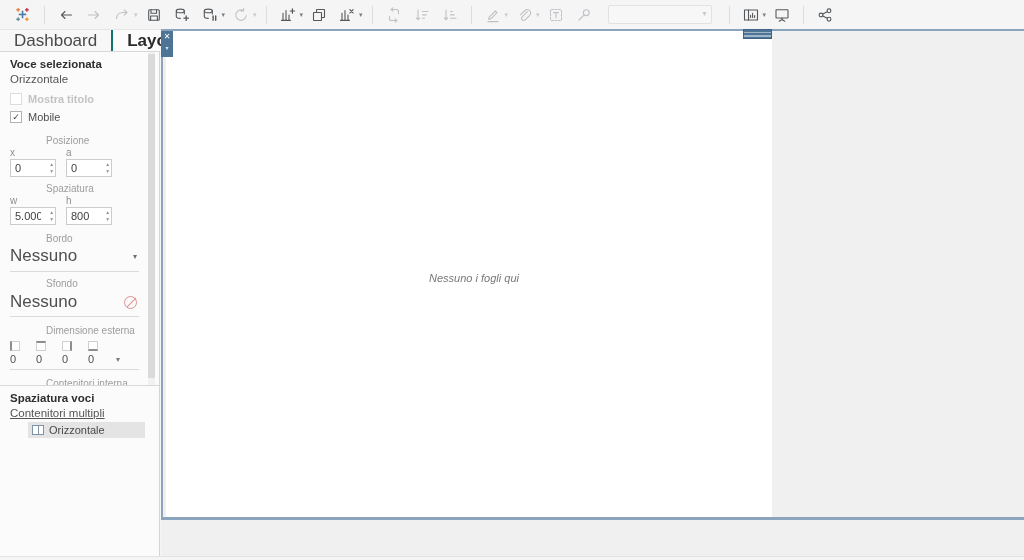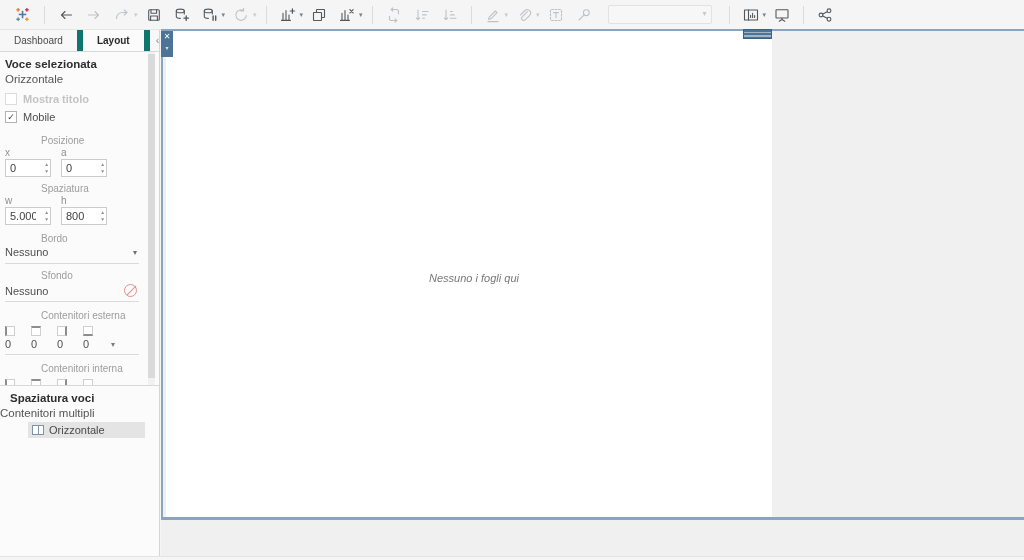--- a/index.html
+++ b/index.html
@@ -17,26 +17,26 @@
   .tb-caret { font-size:7px; color:#7c8084; margin:0 2px 0 -2px; align-self:center; flex:none; }
   .tb-caret.disabled { color:#c8cbcd; }
   .tb-combo { width:104px; height:19px; background:#f7f7f8; border:1px solid #e2e2e3; border-radius:2px;
               margin:0 10px; position:relative; flex:none; }
   .combo-caret { position:absolute; right:4px; top:3px; font-size:8px; color:#c9c9ca; }
 
   
   #sidebar { position:absolute; top:30px; left:0; width:160px; height:526px; background:#fbfbfb;
              border-right:1px solid #d5d5d6; }
   #tabbar { height:22px; display:flex; align-items:stretch; border-bottom:1px solid #d8d8d9; background:#f7f7f7; }
-  .tab { font-size:10px; line-height:21px; padding:0 14px; color:#4a4a4a; border-right:6px solid #0f766e; cursor:pointer; }
+  .tab { font-size:17px; line-height:21px; padding:0 14px; color:#4a4a4a; border-right:2px solid #0f766e; cursor:pointer; }
   .tab.active { background:#fbfbfb; font-weight:bold; color:#2b2b2b; }
   .collapse { margin-left:auto; color:#8d9093; font-size:11px; line-height:21px; padding:0 6px; cursor:pointer; }
 
   #scrollarea { position:absolute; top:22px; left:0; right:0; height:333px; overflow:hidden;
-                padding:6px 20px 0 5px; }
+                padding:6px 20px 0 10px; }
   .h-bold { font-size:11.5px; font-weight:bold; color:#2e2e2e; line-height:12px; }
   .h-value { font-size:11.5px; color:#555; line-height:13px; margin-top:3px; }
   .cb-row { display:flex; align-items:center; height:13px; margin-top:6px; cursor:pointer; }
   .cb-row + .cb-row { margin-top:5px; }
   .cb { width:12px; height:12px; border:1px solid #b2b2b3; background:#fff; font-size:9px; line-height:10px;
         text-align:center; color:#3c3c3c; flex:none; }
   .cb.disabled { border-color:#dcdcdd; color:transparent; }
   .cb-label { font-size:11px; color:#4f4f4f; margin-left:6px; }
   .cb-label.dim { color:#c3c3c4;font-weight:bold; }
 
@@ -48,21 +48,21 @@
   .f-label { font-size:10px; color:#8f8f90; line-height:11px; margin-bottom:1px; }
   .spin-box { width:46px; height:18px; border:1px solid #cbcbcc; background:#fff; display:flex; position:relative; }
   .spin-box input { border:none; outline:none; width:30px; font-size:11px; color:#3f3f3f; padding-left:4px;
                     font-family:"Liberation Sans", sans-serif; background:transparent; }
   .spin { position:absolute; right:2px; top:0; height:16px; display:flex; flex-direction:column;
           justify-content:space-between; padding:2px 0; cursor:pointer; }
   .spin i { font-style:normal; font-size:5.5px; line-height:5px; color:#8c8c8d; }
 
   .select-row { display:flex; align-items:center; justify-content:space-between; margin-top:2px;
                 padding-bottom:5px; border-bottom:1px solid #dadadb; }
-  .select-val { font-size:11px; color:#4f4f4f; }
+  .select-val { font-size:17px; color:#4f4f4f; }
   .dd-caret { font-size:8px; color:#6f6f70; margin-right:2px; }
   .nocolor { width:13px; height:13px; border:1px solid #e29090; border-radius:50%; position:relative; margin-right:2px; }
   .nocolor::after { content:""; position:absolute; left:50%; top:-1px; width:1px; height:13px;
                     background:#e29090; transform:rotate(45deg); }
 
   .sp-row { display:flex; align-items:flex-end; margin-top:3px; height:12px; }
   .sp-cell { width:26px; flex:none; display:flex; }
   .sp-sq { width:10px; height:10px; border:1px solid #cfcfd0; background:#fff; position:relative; }
   .sp-bar-l { border-left:2px solid #8d8d8e; padding-left:2px; }
   .sp-bar-t { border-top:2px solid #8d8d8e; padding-top:2px; }
@@ -71,21 +71,21 @@
   .sp-vals { display:flex; align-items:center; margin-top:2px; padding-bottom:4px; border-bottom:1px solid #dadadb; }
   .sp-val { width:26px; font-size:11px; color:#4f4f4f; flex:none; }
   .sp-caret { font-size:8px; color:#7c7c7d; margin-left:2px; }
 
   #scrollbar-track { position:absolute; top:22px; right:4px; width:7px; height:333px; background:#f1f1f2; }
   #scrollbar-thumb { position:absolute; top:2px; left:0; width:7px; height:324px; background:#dadadb; }
 
   #hierarchy { position:absolute; top:355px; left:0; right:0; bottom:0; background:#fbfbfb;
                border-top:1px solid #d8d8d9; padding-top:6px; }
   #hierarchy .h-bold { padding-left:10px; }
-  .tree-root { font-size:11.5px; color:#555; margin-top:3px; line-height:13px; }
+  .tree-root { font-size:11.5px; color:#555; padding-left:10px; margin-top:3px; line-height:13px;text-decoration:underline; }
   .tree-item { margin:2px 14px 0 28px; height:16px; background:#e4e4e5; display:flex; align-items:center;
                padding-left:4px; cursor:pointer; }
   .hi-icon { width:12px; height:10px; border:1px solid #7d93a8; background:#fff; position:relative; flex:none; }
   .hi-icon::after { content:""; position:absolute; left:5px; top:0; bottom:0; width:1px; background:#7d93a8; }
   .tree-item span.lbl { font-size:11px; color:#4a4a4a; margin-left:5px; }
 
   
   #canvas { position:absolute; top:29px; left:161px; right:0; bottom:4px; background:#f0f0f1; }
   #dashboard { position:absolute; left:5px; top:2px; width:606px; height:486px; background:#ffffff; }
   .sel-top { position:absolute; top:0; left:0; right:0; height:2px; background:#8ba5be; }
@@ -388,21 +388,21 @@
       <span class="select-val">Nessuno</span>
       <span class="dd-caret">▾</span>
     </div>
 
     <div class="sec-label mt6">Sfondo</div>
     <div class="select-row" style="margin-top:3px; padding-bottom:4px;">
       <span class="select-val">Nessuno</span>
       <span class="nocolor"></span>
     </div>
 
-    <div class="sec-label mt8">Contenitori esterna</div>
+    <div class="sec-label mt8">Dimensione esterna</div>
     <div class="sp-row">
       <span class="sp-cell">
           <span class="sp-sq sp-bar-l"></span>
         </span>
       <span class="sp-cell">
           <span class="sp-sq sp-bar-t"></span>
         </span>
       <span class="sp-cell">
           <span class="sp-sq sp-bar-r"></span>
         </span>

